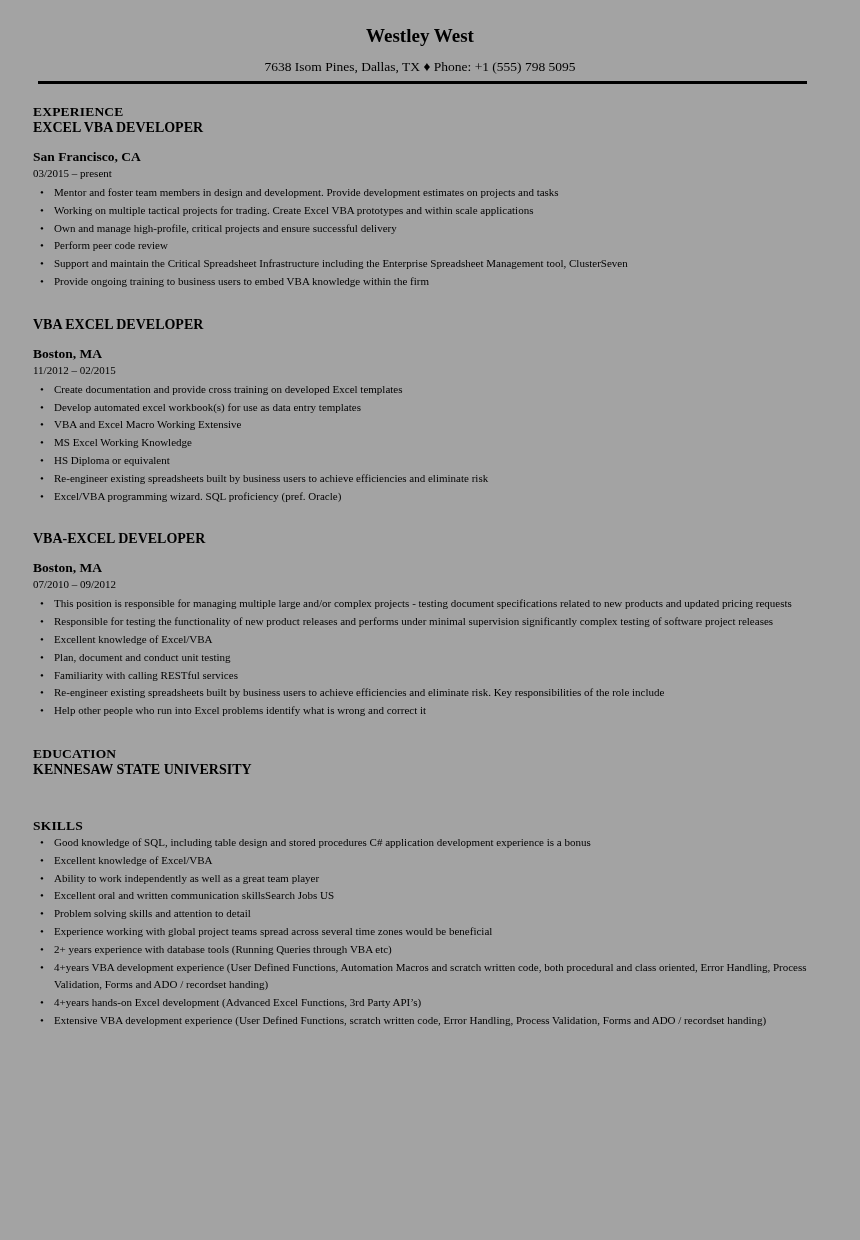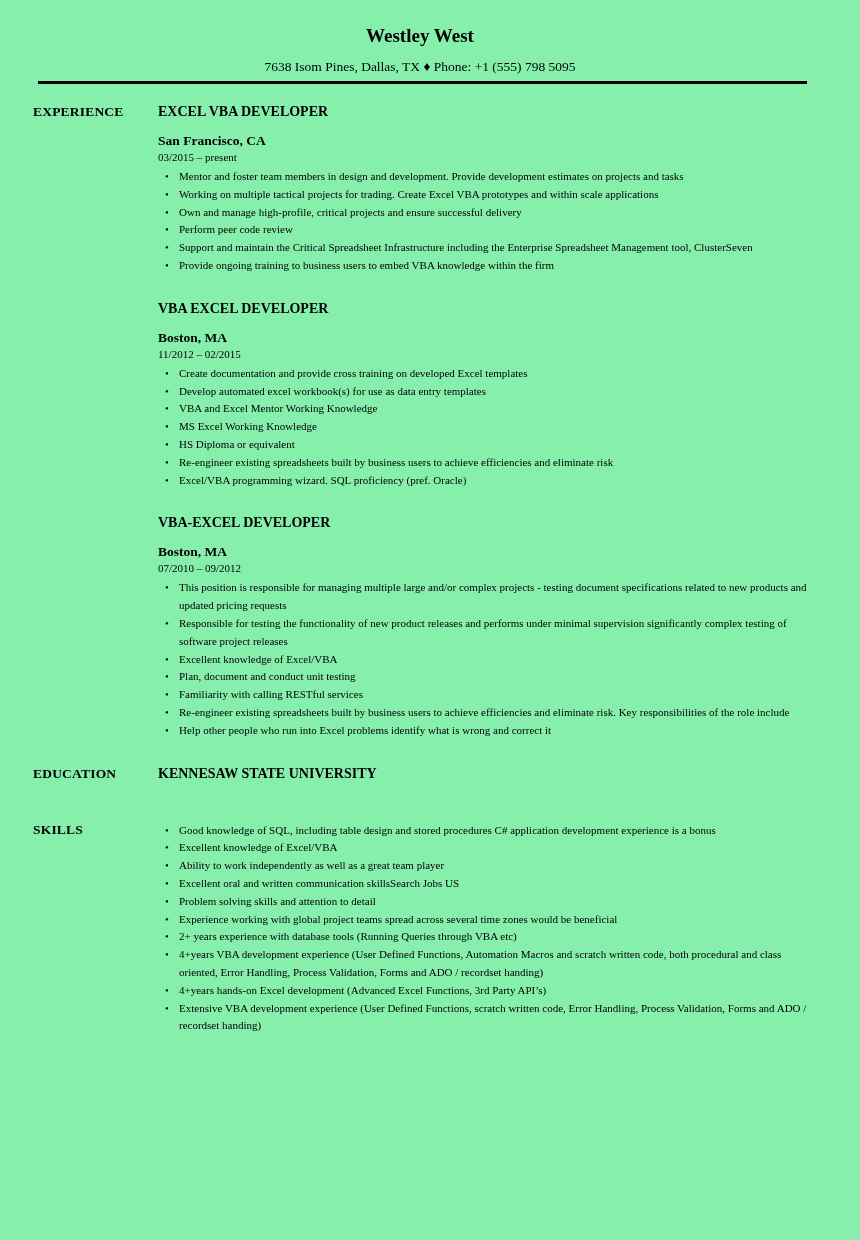--- a/index.html
+++ b/index.html
@@ -6,29 +6,29 @@
   html, body { background: #ffffff; }
   body {
     width: 860px; height: 1240px;
     font-family: "Liberation Serif", "DejaVu Serif", serif;
     color: #000000;
     overflow: hidden;
   }
   .page {
     width: 860px; height: 1240px;
     padding: 26px 53px 0 33px;
-    background: #86efac;
+    background: #a3a3a3;
   }
   
   .header { text-align: center; }
   .name { font-size: 19px; font-weight: bold; line-height: 19px; }
   .contact { font-size: 13.5px; font-weight: normal; line-height: 15px; margin-top: 14px; }
   .rule { border: none; border-top: 3px solid #000; margin: 7px 0 0 5px; }
   
-  .section { display: flex; }
+  .section { display: flex; flex-direction: column; }
   .section-experience { margin-top: 20px; }
   .section-education  { margin-top: 0; }
   .section-skills     { margin-top: 40px; }
   .section-label {
     width: 125px; flex-shrink: 0;
     font-size: 13.5px; font-weight: bold; line-height: 16px;
     letter-spacing: 0.2px;
   }
   .section-content { flex: 1; min-width: 0; }
   
@@ -81,21 +81,21 @@
             <li>Provide ongoing training to business users to embed VBA knowledge within the firm</li>
           </ul>
         </article>
         <article class="job">
           <h2 class="job-title">VBA EXCEL DEVELOPER</h2>
           <div class="job-location">Boston, MA</div>
           <div class="job-dates">11/2012 – 02/2015</div>
           <ul class="bullets">
             <li>Create documentation and provide cross training on developed Excel templates</li>
             <li>Develop automated excel workbook(s) for use as data entry templates</li>
-            <li>VBA and Excel Mentor Working Knowledge</li>
+            <li>VBA and Excel Macro Working Extensive</li>
             <li>MS Excel Working Knowledge</li>
             <li>HS Diploma or equivalent</li>
             <li>Re-engineer existing spreadsheets built by business users to achieve efficiencies and eliminate risk</li>
             <li>Excel/VBA programming wizard. SQL proficiency (pref. Oracle)</li>
           </ul>
         </article>
         <article class="job">
           <h2 class="job-title">VBA-EXCEL DEVELOPER</h2>
           <div class="job-location">Boston, MA</div>
           <div class="job-dates">07/2010 – 09/2012</div>

